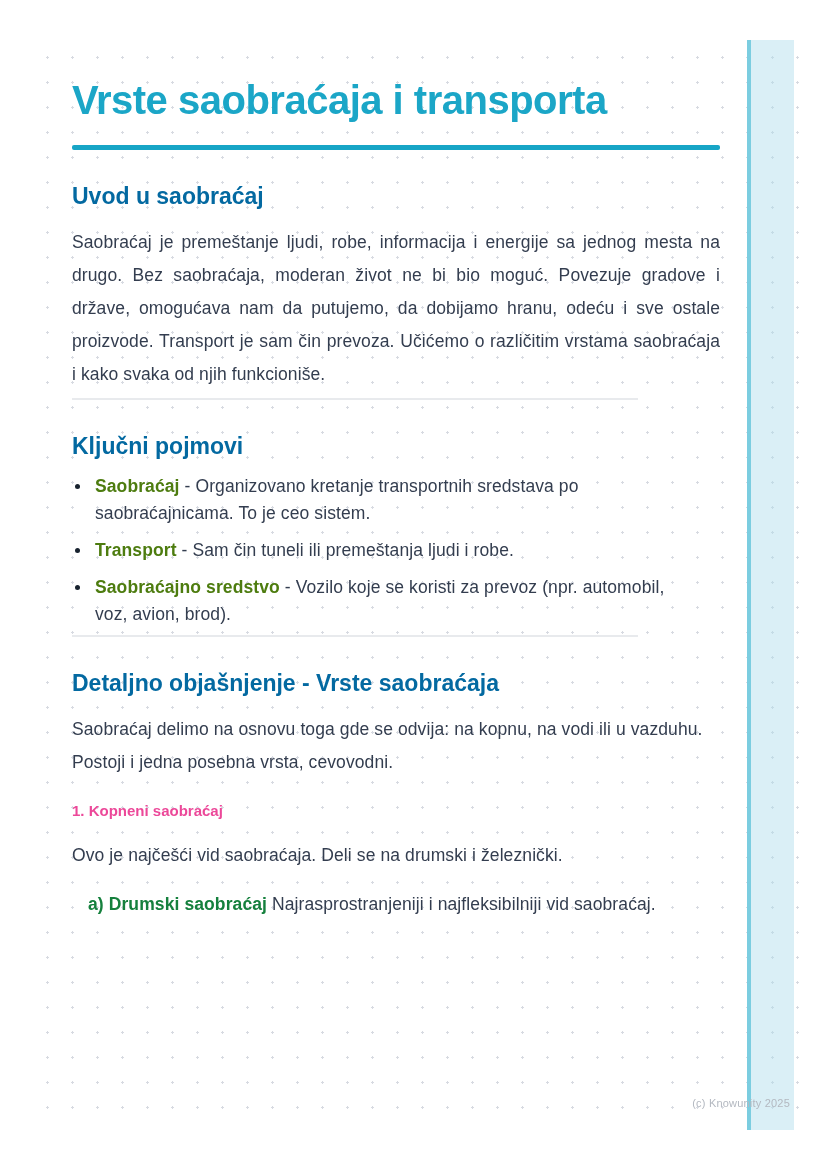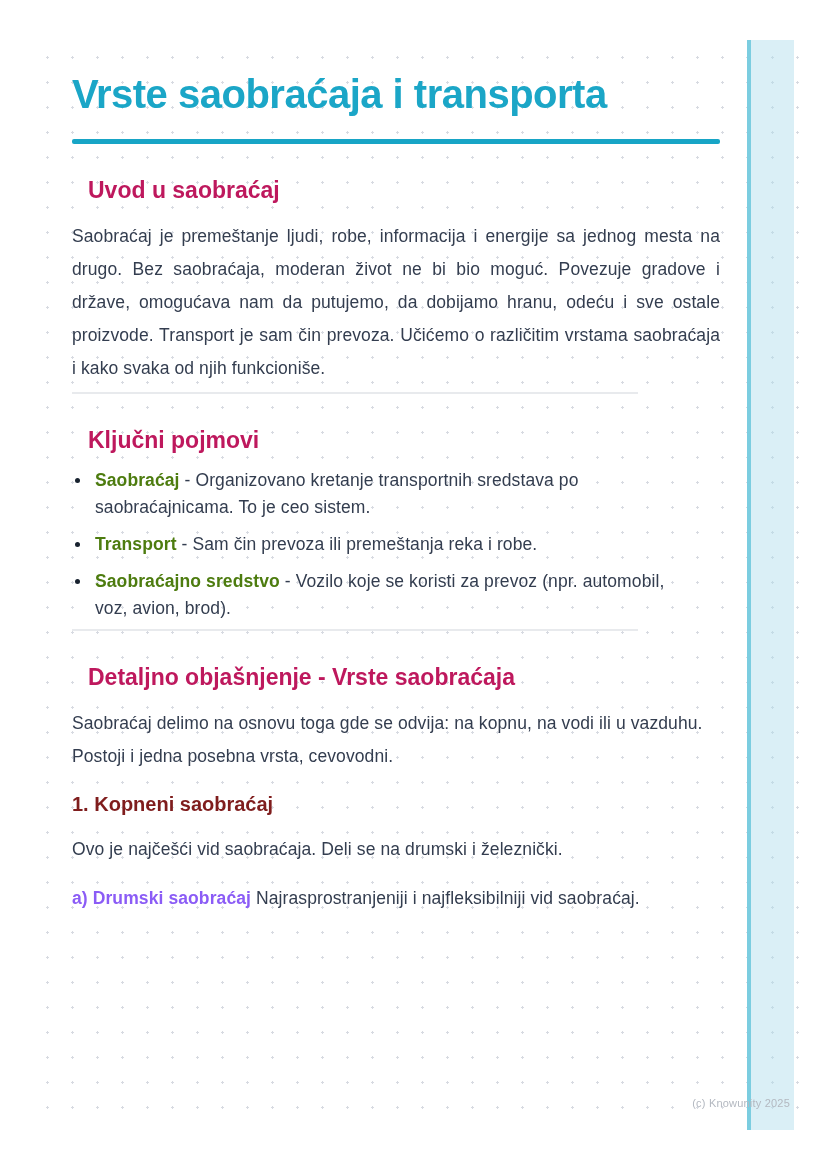--- a/index.html
+++ b/index.html
@@ -32,52 +32,52 @@
     left: 747px;
     top: 40px;
     width: 43px;
     height: 1090px;
     border-left: 4px solid #7bcde0;
     background: rgba(173, 219, 236, 0.45);
   }
   .content {
     position: absolute;
     left: 72px;
-    top: 70px;
+    top: 76px;
     width: 648px;
   }
   .doc-title {
     margin: 0;
     font-size: 40px;
     line-height: 48px;
     font-weight: 800;
     letter-spacing: -0.5px;
     color: #1ba6c7;
   }
   .title-rule {
     margin: 21px 0 0 0;
     border: none;
     height: 5px;
     width: 648px;
     background: #17a5c6;
     border-radius: 2px;
   }
   .section-heading {
-    margin: 32px 0 0 16px;
+    margin: 32px 0 0 0;
     font-size: 23px;
     line-height: 28px;
     font-weight: 700;
-    color: #be185d;
+    color: #0369a1;
   }
   .sub-heading {
     margin: 19px 0 0 0;
-    font-size: 20px;
+    font-size: 15px;
     line-height: 25px;
     font-weight: 700;
-    color: #7f1d1d;
+    color: #ec4899;
   }
   .body-text {
     margin: 16px 0 0 0;
     font-size: 17.5px;
     line-height: 33px;
     letter-spacing: 0.1px;
     color: #333d4f;
   }
   .justified { text-align: justify; }
   .divider {
@@ -105,21 +105,21 @@
   .bullet-list li .bullet-dot {
     position: absolute;
     left: -20px;
     top: 11px;
     width: 5px;
     height: 5px;
     border-radius: 50%;
     background: #18222f;
   }
   .term { font-weight: 700; color: #4d7c0f; }
-  .bold-lead { font-weight: 700; color: #8b5cf6; }
+  .bold-lead { font-weight: 700; color: #15803d; margin-left: 16px; }
   .footer-credit {
     position: absolute;
     right: 38px;
     top: 1097px;
     font-size: 11px;
     letter-spacing: 0.2px;
     color: #b3b8c0;
   }
 </style>
 </head>
@@ -141,21 +141,21 @@
     <h2 class="section-heading">Ključni pojmovi</h2>
     <ul class="bullet-list">
       <li>
         <span class="bullet-dot"></span>
         <span class="term">Saobraćaj</span>
         <span>- Organizovano kretanje transportnih sredstava po saobraćajnicama. To je ceo sistem.</span>
       </li>
       <li>
         <span class="bullet-dot"></span>
         <span class="term">Transport</span>
-        <span>- Sam čin prevoza ili premeštanja reka i robe.</span>
+        <span>- Sam čin tuneli ili premeštanja ljudi i robe.</span>
       </li>
       <li>
         <span class="bullet-dot"></span>
         <span class="term">Saobraćajno sredstvo</span>
         <span>- Vozilo koje se koristi za prevoz (npr. automobil, voz, avion, brod).</span>
       </li>
     </ul>
 
     <hr class="divider">
 

